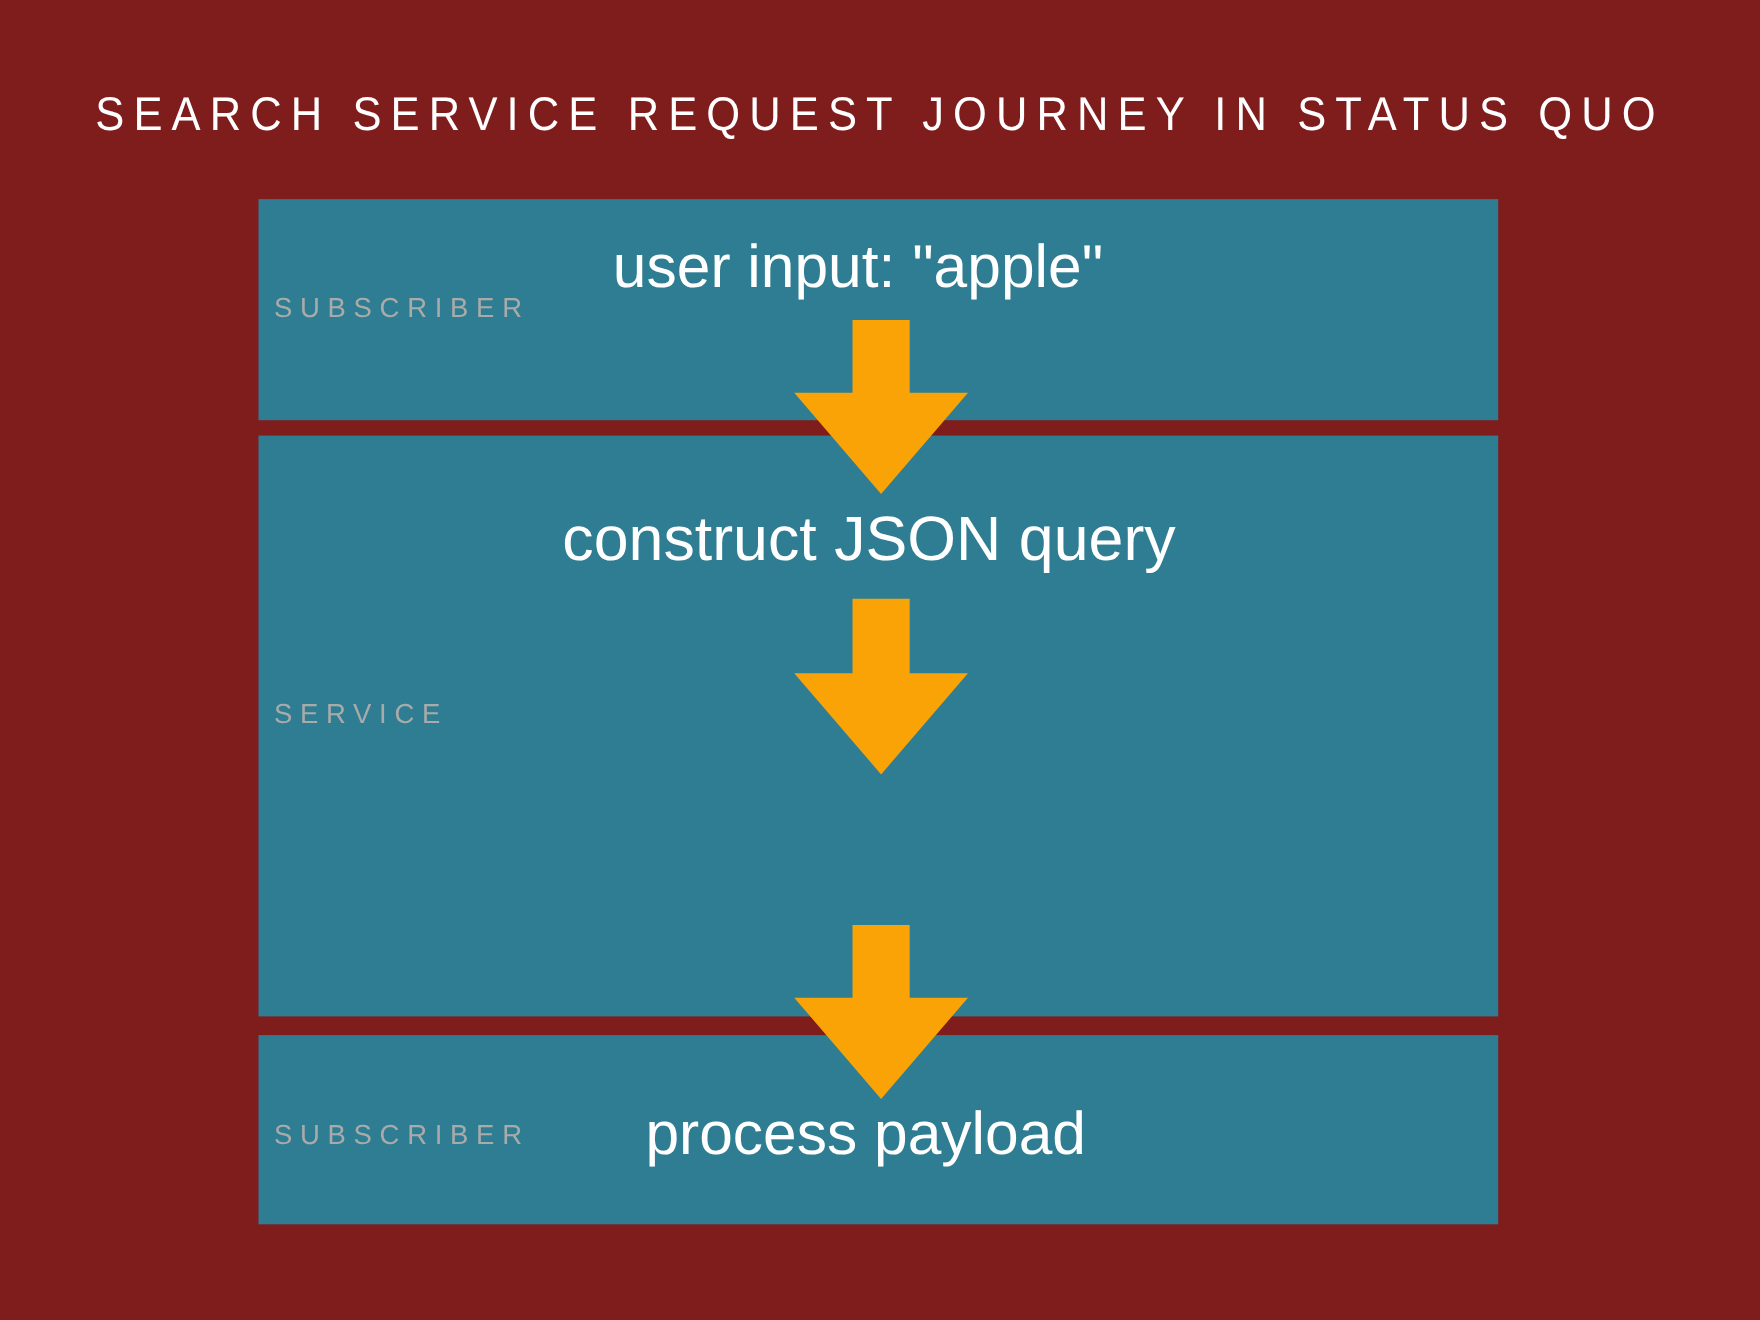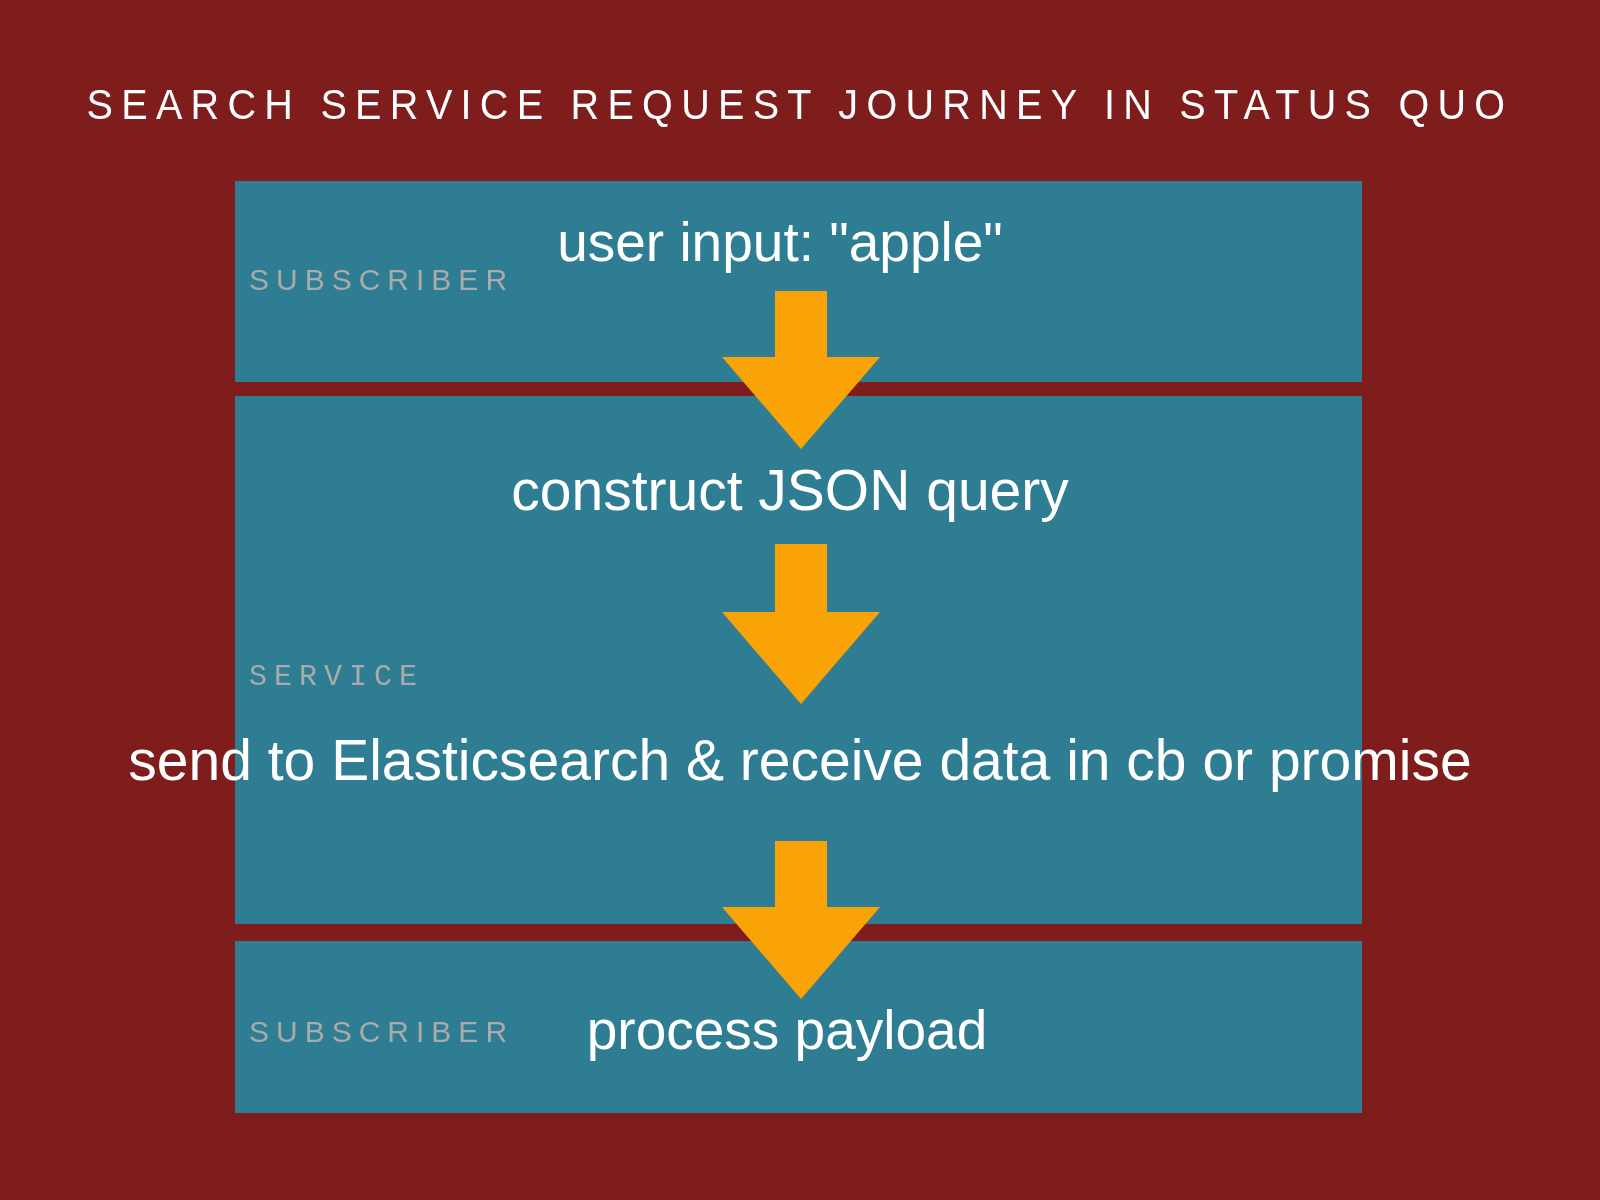--- a/index.html
+++ b/index.html
@@ -46,28 +46,28 @@
   #lane-subscriber-top { top: 181px;  height: 201px; }
   #lane-service        { top: 396px;  height: 528px; }
   #lane-subscriber-bot { top: 941px;  height: 172px; }
 
   
   .lane-label {
     position: absolute;
     left: 249px;
     color: #A9ABAA;
     font-family: "Liberation Sans", sans-serif;
-    font-size: 30px;
+    font-size: 25px;
     font-weight: 400;
     letter-spacing: 7px;
     line-height: 34px;
     white-space: nowrap;
   }
   #label-subscriber-top { top: 263px; }
-  #label-service        { top: 660px; font-family: Liberation Mono, monospace; }
+  #label-service        { top: 632px; }
   #label-subscriber-bot { top: 1015px; }
 
   
   .step-text {
     position: absolute;
     color: #ffffff;
     font-family: "Liberation Sans", sans-serif;
     font-weight: 300;
     white-space: nowrap;
   }
@@ -138,21 +138,20 @@
   </div>
 
   <div class="step-text" id="step-construct-json">construct JSON query</div>
 
   <div class="arrow" id="arrow-2">
     <svg viewBox="0 0 180 160" preserveAspectRatio="none">
       <polygon points="64,0 116,0 116,68 169,68 90,160 11,68 64,68" fill="#FAA307"></polygon>
     </svg>
   </div>
 
-  <div class="step-text" id="step-send-elasticsearch">send to Elasticsearch &amp; receive data in cb or promise</div>
 
   <div class="arrow" id="arrow-3">
     <svg viewBox="0 0 180 158" preserveAspectRatio="none">
       <polygon points="64,0 116,0 116,66 169,66 90,158 11,66 64,66" fill="#FAA307"></polygon>
     </svg>
   </div>
 
   <div class="step-text" id="step-process-payload">process payload</div>
 
 </div>

